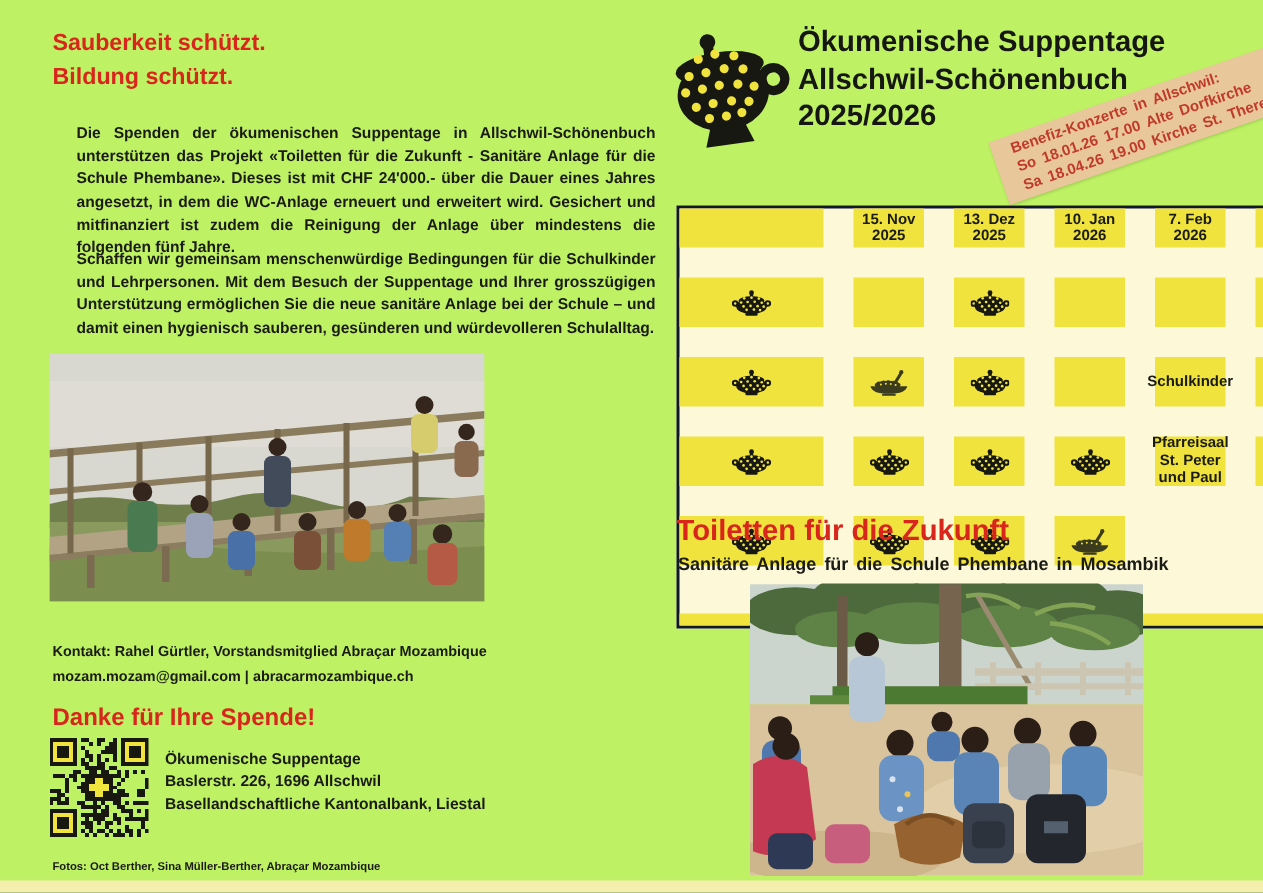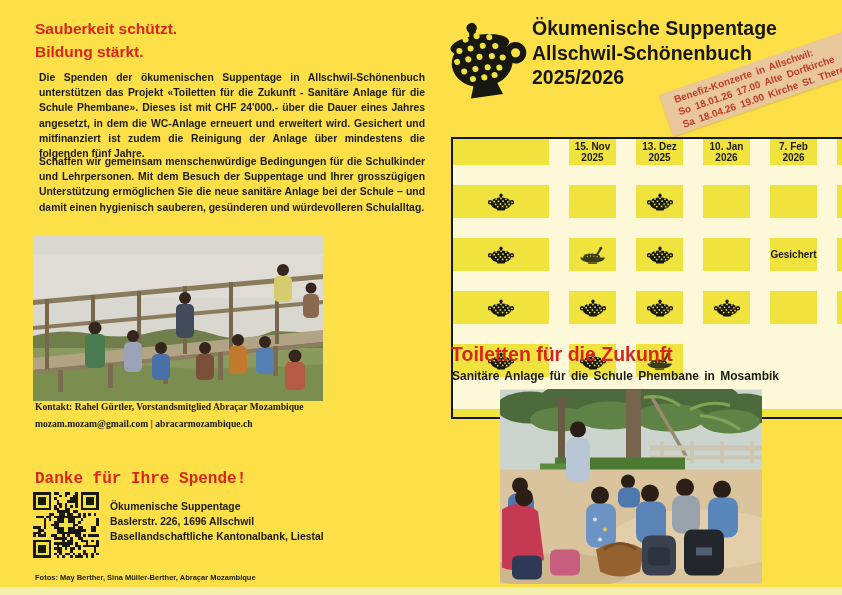--- a/index.html
+++ b/index.html
@@ -1,32 +1,32 @@
 <!DOCTYPE html>
 <html><head>
 <meta charset="utf-8">
 <style>
   html,body{margin:0;padding:0;background:#9a9a9a;}
   .page{
     position:relative; width:842px; height:595px; overflow:hidden;
-    background:#fde047; color:#1b1b15;
+    background:#bef264; color:#1b1b15;
     font-family:"Liberation Sans", sans-serif; font-weight:700;
   }
   .abs{position:absolute;}
   .red{color:#d9261c;}
 
   
   .tagline{left:35px; font-size:15.5px; line-height:17px;}
   .t1{top:20px;} .t2{top:43px;}
   .para{left:35px; width:386px; font-size:10.4px; line-height:15.2px;
-        text-align:justify; margin:4px;}
+        text-align:justify; margin:16px;}
   .p1{top:66px;} .p2{top:150px;}
   .photo1{left:33px; top:236px; width:290px; height:165px; display:block;}
-  .contact{left:35px; top:398px; font-size:9.6px; line-height:17px; width:330px;font-family:Liberation Serif, serif;}
-  .donate{left:35px; top:470px; font-size:16px;font-family:Liberation Mono, monospace;}
+  .contact{left:35px; top:426px; font-size:9.6px; line-height:17px; width:330px;}
+  .donate{left:35px; top:470px; font-size:16px;}
   .qr{left:33px; top:492px; width:66px; height:66px; display:block;}
   .bank{left:110px; top:500px; font-size:10.4px; line-height:14.8px;}
   .credit{left:35px; top:573px; font-size:7.5px;}
 
   
   .logo{left:444px; top:18px; width:84px; height:88px; display:block;}
   .title{left:532px; top:16px; font-size:19.5px; line-height:24.5px; color:#161612;}
   .banner{
     left:659px; top:95px; width:300px; height:44px;
     background:#e8c89b; color:#c03a2a;
@@ -105,21 +105,21 @@
           <circle cx="18" cy="12.3" r="0.8"></circle>
           <circle cx="22" cy="13" r="0.8"></circle>
       </g>
     </symbol>
   </defs>
 </svg>
 
 <div class="page">
 
   <div class="abs tagline t1 red">Sauberkeit schützt.</div>
-  <div class="abs tagline t2 red">Bildung stärkt.</div>
+  <div class="abs tagline t2 red">Bildung schützt.</div>
 
   <p class="abs para p1">Die Spenden der ökumenischen Suppentage in Allschwil-Schönenbuch unterstützen das Projekt «Toiletten für die Zukunft - Sanitäre Anlage für die Schule Phembane». Dieses ist mit CHF 24'000.- über die Dauer eines Jahres angesetzt, in dem die WC-Anlage erneuert und erweitert wird. Gesichert und mitfinanziert ist zudem die Reinigung der Anlage über mindestens die folgenden fünf Jahre.</p>
   <p class="abs para p2">Schaffen wir gemeinsam menschenwürdige Bedingungen für die Schulkinder und Lehrpersonen. Mit dem Besuch der Suppentage und Ihrer grosszügigen Unterstützung ermöglichen Sie die neue sanitäre Anlage bei der Schule – und damit einen hygienisch sauberen, gesünderen und würdevolleren Schulalltag.</p>
 
   <svg class="abs photo1" viewBox="0 0 290 165">
     <rect width="290" height="112" fill="#d8d7d0"></rect>
     <rect y="18" width="290" height="44" fill="#dedcd4"></rect>
     <path d="M0 100 Q30 92 60 98 T120 96 T180 98 T240 95 L290 97 L290 116 L0 116 Z" fill="#6f7e4a"></path>
     <rect y="112" width="290" height="53" fill="#8a9a5e"></rect>
     <path d="M0 130 Q60 124 120 130 T290 128 L290 165 L0 165 Z" fill="#7c8d50"></path>
@@ -181,21 +181,21 @@
       <path d="M9 9h7v7h-7z" fill="#181810"></path>
       <path d="M11.6 10h1.8v5h-1.8zM10 11.6h5v1.8h-5z" fill="#f0e33d"></path>
     </svg>
 
   <div class="abs bank">
     <div>Ökumenische Suppentage</div>
     <div>Baslerstr. 226, 1696 Allschwil</div>
     <div>Basellandschaftliche Kantonalbank, Liestal</div>
   </div>
 
-  <div class="abs credit">Fotos: May Berther, Sina Müller-Berther, Abraçar Mozambique</div>
+  <div class="abs credit">Fotos: Oct Berther, Sina Müller-Berther, Abraçar Mozambique</div>
 
   <svg class="abs logo" viewBox="0 0 88 88">
     <g transform="rotate(-8 42 44)">
       <g fill="#181812">
         <circle cx="34" cy="7" r="5.5"></circle>
         <rect x="30.5" y="9" width="7" height="9"></rect>
         <ellipse cx="40" cy="26" rx="31" ry="11"></ellipse>
         <ellipse cx="40" cy="44" rx="32" ry="26"></ellipse>
         <path d="M28 66 L52 66 L57 80 L23 80 Z"></path>
       </g>
@@ -261,36 +261,38 @@
       <div class="sched-cell icon"><svg class="cell-icon pot" viewBox="0 0 32 22">
           <use href="#sym-pot"></use>
         </svg></div>
       <div class="sched-cell icon"><svg class="cell-icon plate" viewBox="0 0 34 22">
           <use href="#sym-plate"></use>
         </svg></div>
       <div class="sched-cell icon"><svg class="cell-icon pot" viewBox="0 0 32 22">
           <use href="#sym-pot"></use>
         </svg></div>
       <div class="sched-cell icon"></div>
-      <div class="sched-cell venue">Gesichert</div>
-      <div class="sched-cell icon"><svg class="cell-icon pot" viewBox="0 0 32 22">
-          <use href="#sym-pot"></use>
-        </svg></div>
-      <div class="sched-cell icon"><svg class="cell-icon pot" viewBox="0 0 32 22">
-          <use href="#sym-pot"></use>
-        </svg></div>
-      <div class="sched-cell icon"><svg class="cell-icon pot" viewBox="0 0 32 22">
-          <use href="#sym-pot"></use>
-        </svg></div>
-      <div class="sched-cell icon"><svg class="cell-icon pot" viewBox="0 0 32 22">
-          <use href="#sym-pot"></use>
-        </svg></div>
-      <div class="sched-cell icon"><svg class="cell-icon pot" viewBox="0 0 32 22">
-          <use href="#sym-pot"></use>
-        </svg></div>
+      <div class="sched-cell venue">Schulkinder</div>
+      <div class="sched-cell icon"><svg class="cell-icon pot" viewBox="0 0 32 22">
+          <use href="#sym-pot"></use>
+        </svg></div>
+      <div class="sched-cell icon"><svg class="cell-icon pot" viewBox="0 0 32 22">
+          <use href="#sym-pot"></use>
+        </svg></div>
+      <div class="sched-cell icon"><svg class="cell-icon pot" viewBox="0 0 32 22">
+          <use href="#sym-pot"></use>
+        </svg></div>
+      <div class="sched-cell icon"><svg class="cell-icon pot" viewBox="0 0 32 22">
+          <use href="#sym-pot"></use>
+        </svg></div>
+      <div class="sched-cell icon"><svg class="cell-icon pot" viewBox="0 0 32 22">
+          <use href="#sym-pot"></use>
+        </svg></div>
+      <div class="sched-cell venue">Pfarreisaal
+St. Peter und Paul</div>
       <div class="sched-cell icon"></div>
       <div class="sched-cell icon"><svg class="cell-icon pot" viewBox="0 0 32 22">
           <use href="#sym-pot"></use>
         </svg></div>
       <div class="sched-cell icon"><svg class="cell-icon pot" viewBox="0 0 32 22">
           <use href="#sym-pot"></use>
         </svg></div>
       <div class="sched-cell icon"><svg class="cell-icon pot" viewBox="0 0 32 22">
           <use href="#sym-pot"></use>
         </svg></div>

